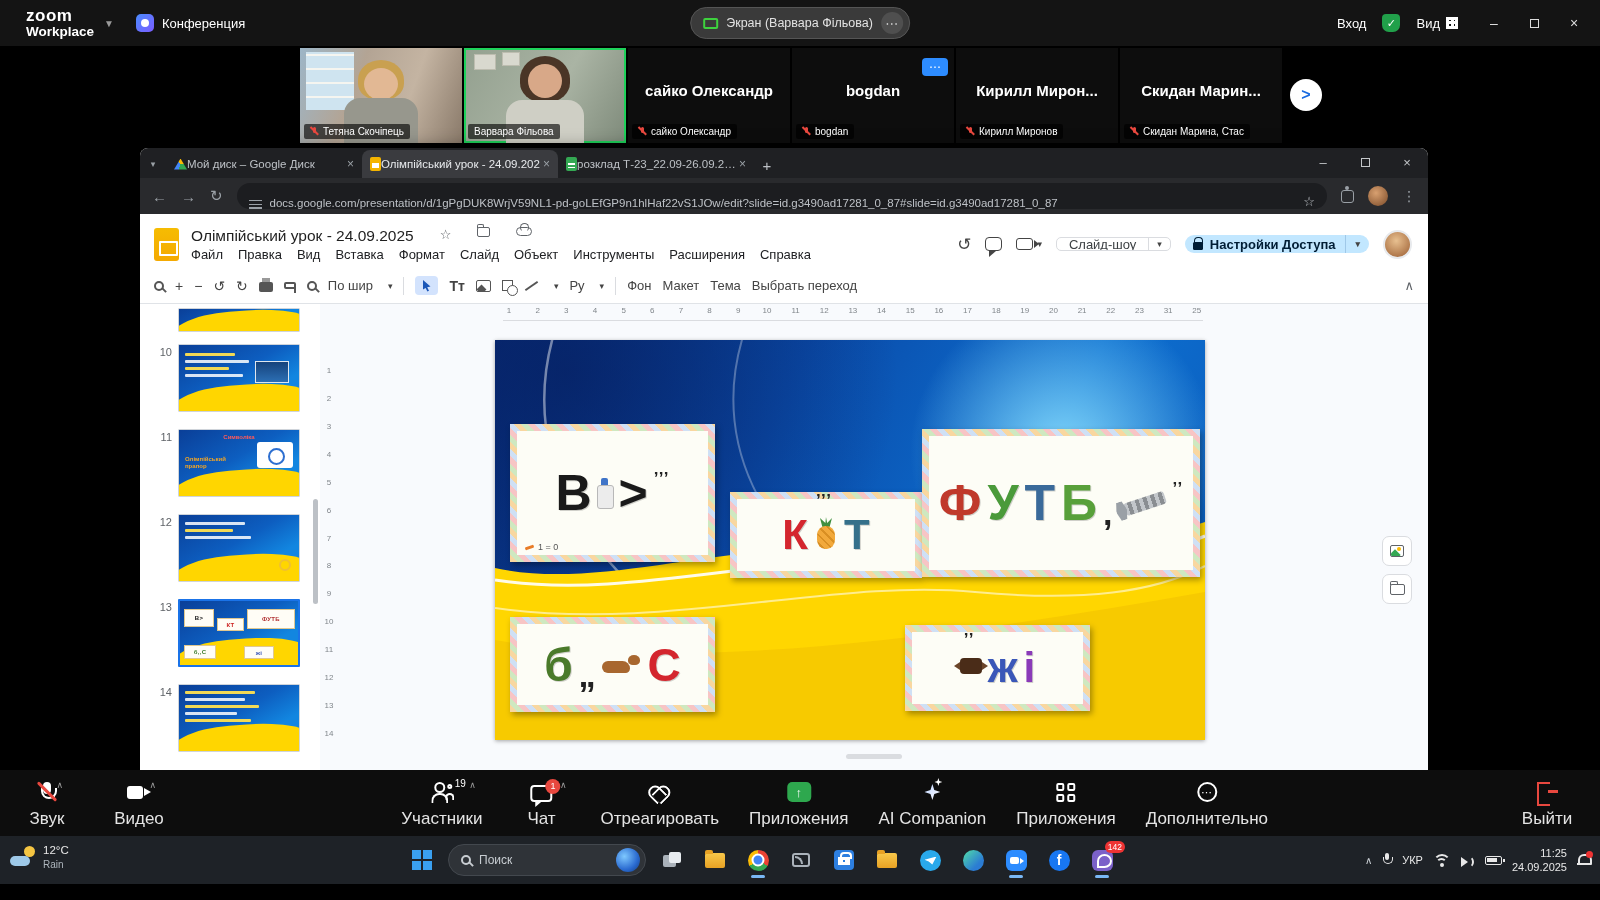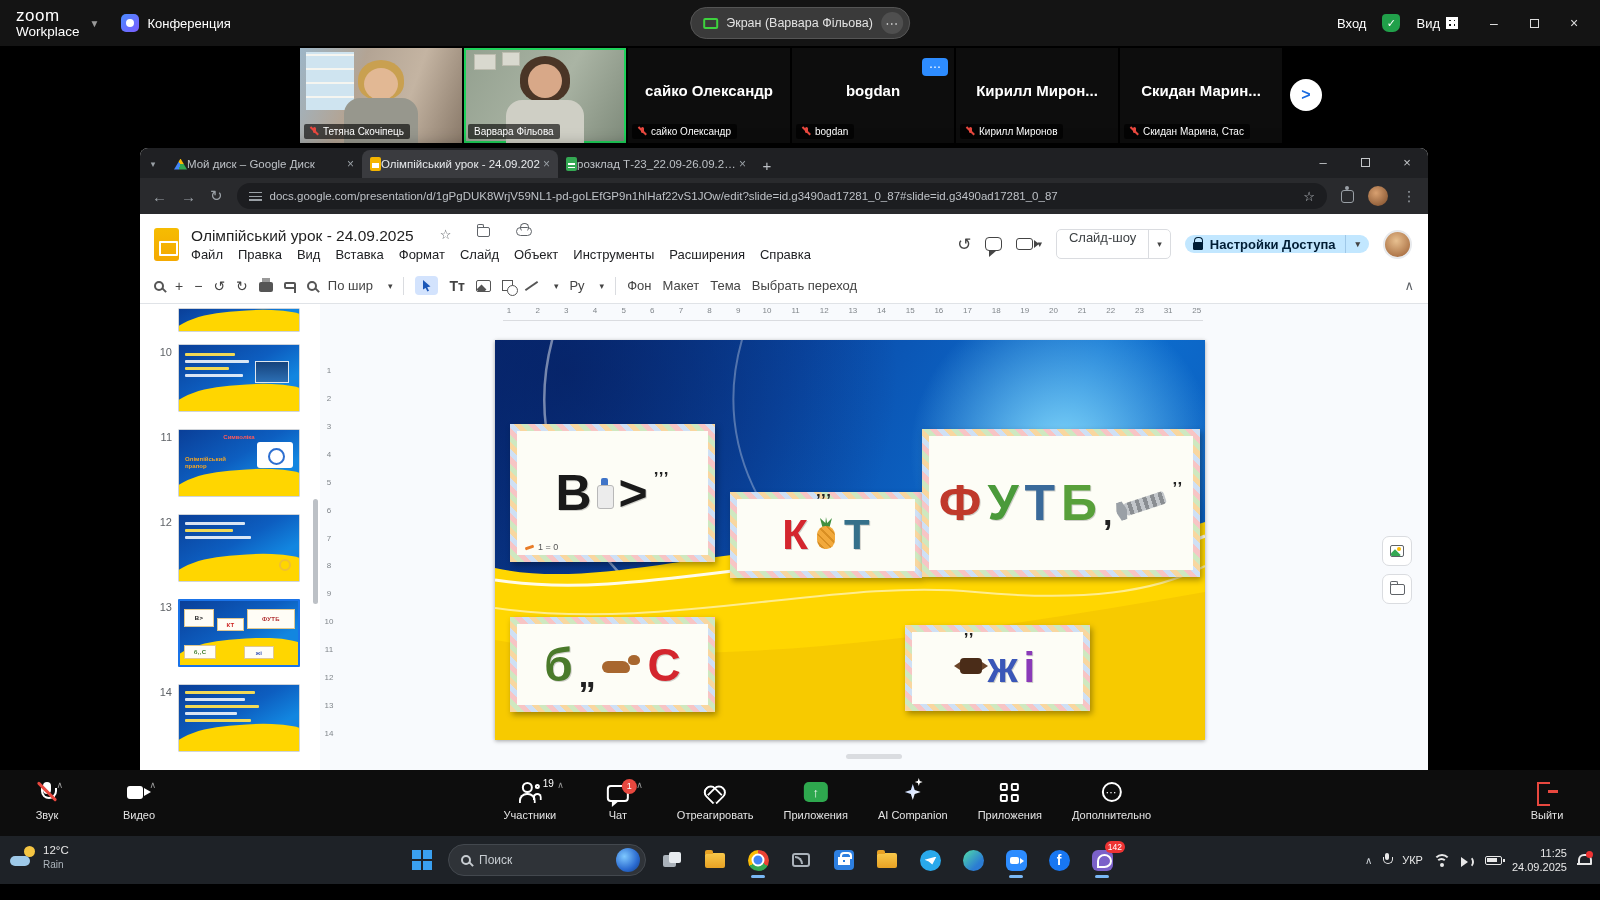--- a/index.html
+++ b/index.html
@@ -1,21 +1,21 @@
 <!DOCTYPE html>
 <html><head>
 <meta charset="utf-8">
 <style>
   *{margin:0;padding:0;box-sizing:border-box}
   html,body{width:1600px;height:900px;background:#000;font-family:"Liberation Sans",sans-serif;-webkit-font-smoothing:antialiased}
   .screen{position:relative;width:1600px;height:900px;background:#000;overflow:hidden}
 
   
   .ztop{position:absolute;left:0;top:0;width:100%;height:46px;background:#141414;display:flex;align-items:center;color:#fff}
-  .zlogo{margin-left:16px;line-height:1.02;font-weight:normal}
+  .zlogo{margin-left:26px;line-height:1.02;font-weight:bold}
   .zlogo .l1{font-size:17px;letter-spacing:.5px}
   .zlogo .l2{font-size:13.5px}
   .zchev{color:#9a9a9a;font-size:10px;margin:0 22px 0 10px}
   .zmeet{display:flex;align-items:center;gap:8px;font-size:13px}
   .zmeet-ic{width:18px;height:18px;border-radius:5px;background:linear-gradient(135deg,#4a8cff,#7b5cff);position:relative}
   .zmeet-ic::after{content:'';position:absolute;left:5px;top:5px;width:8px;height:8px;background:#fff;border-radius:50%}
   .zshare-pill{position:absolute;left:50%;top:7px;transform:translateX(-50%);height:32px;background:#3a3a3a;border:1px solid #555;border-radius:16px;display:flex;align-items:center;gap:8px;padding:0 6px 0 12px;font-size:12.5px;color:#e2e2e2}
   .zshare-mon{width:15px;height:11px;border:2px solid #3ed13e;border-radius:2px}
   .zshare-dots{width:22px;height:22px;border-radius:50%;background:#4f4f4f;display:flex;align-items:center;justify-content:center;color:#ddd;font-size:13px}
   .zright{margin-left:auto;display:flex;align-items:center;gap:16px;margin-right:6px}
@@ -66,21 +66,21 @@
   .fav-slides{width:11px;height:14px;background:#f4b400;border-radius:2px;position:relative;flex:0 0 auto}
   .fav-slides::after{content:'';position:absolute;left:2px;top:6px;width:7px;height:5px;background:#fff}
   .fav-sheets{width:11px;height:14px;background:#34a853;border-radius:2px;position:relative;flex:0 0 auto}
   .fav-sheets::after{content:'';position:absolute;left:2px;top:4px;width:7px;height:7px;background:repeating-linear-gradient(0deg,#fff 0 1.5px,transparent 1.5px 3.5px)}
   .newtab{width:26px;height:26px;display:flex;align-items:center;justify-content:center;font-size:15px;color:#bdc1c6}
   .bwinctl{margin-left:auto;display:flex;align-self:flex-start}
   .bwinctl .wc{width:42px;height:28px;display:flex;align-items:center;justify-content:center;color:#c4c7ca;font-size:13px}
   .bwinctl .maxbox{width:9px;height:9px;border:1.5px solid #c4c7ca}
   .abar{height:36px;background:#292a2d;display:flex;align-items:center;gap:14px;padding:0 12px;color:#9aa0a6}
   .abar .nav{font-size:15px}
-  .omni{flex:1;height:26px;background:#1c1d20;border-radius:13px;display:flex;align-items:center;gap:8px;padding:0 12px;font-size:11.5px;color:#bdc1c6;overflow:hidden}
+  .omni{flex:1;height:26px;background:#1c1d20;border-radius:13px;display:flex;align-items:flex-end;gap:8px;padding:0 12px;font-size:11.5px;color:#bdc1c6;overflow:hidden}
   .tune{width:13px;height:9px;background:repeating-linear-gradient(0deg,#9aa0a6 0 1.6px,transparent 1.6px 3.8px);flex:0 0 auto}
   .omni .urltxt{flex:1;white-space:nowrap;overflow:hidden}
   .omni .star{font-size:13px}
   .ext-puzzle{width:13px;height:13px;border:1.8px solid #9aa0a6;border-radius:3px;position:relative}
   .ext-puzzle::after{content:'';position:absolute;left:3px;top:-5px;width:4px;height:4px;background:#9aa0a6;border-radius:50%}
   .chrome-avatar{width:20px;height:20px;border-radius:50%;background:radial-gradient(circle at 40% 35%,#d8a070,#7a4a28)}
   .abar .kebab{font-size:14px}
 
   
   .slapp{position:relative;height:558px;background:#fff;color:#202124}
@@ -98,21 +98,21 @@
   .menurow{display:flex;gap:15px;font-size:13px;color:#202124}
   .menurow span{cursor:default}
   .slhr{margin-left:auto;display:flex;align-items:center;gap:14px;padding-right:6px}
   .hico{color:#444;font-size:17px}
   .ic-comment{width:17px;height:14px;border:1.8px solid #444;border-radius:4px;position:relative}
   .ic-comment::after{content:'';position:absolute;left:3px;bottom:-7px;border-top:6px solid #444;border-right:7px solid transparent}
   .ic-meet{display:flex;align-items:center;gap:4px}
   .ic-meet .cam{width:17px;height:12px;border:1.8px solid #444;border-radius:3px;position:relative}
   .ic-meet .cam::after{content:'';position:absolute;right:-7px;top:1px;border-left:5px solid #444;border-top:4px solid transparent;border-bottom:4px solid transparent}
   .dd{font-size:9px;color:#444}
-  .btn-show{display:flex;border:1px solid #dadce0;border-radius:5px;height:30px;overflow:hidden;font-size:13px;color:#3c4043}
+  .btn-show{display:flex;align-items:center;border:1px solid #dadce0;border-radius:5px;height:14px;overflow:hidden;font-size:13px;color:#3c4043}
   .btn-show .lbl{padding:0 12px}
   .btn-show .seg{border-left:1px solid #dadce0;padding:0 8px;height:100%;display:flex;align-items:center}
   .btn-access{display:flex;align-items:center;background:#c2e7ff;border-radius:16px;height:18px;overflow:hidden;color:#001d35;font-size:13px;font-weight:bold}
   .btn-access .lbl{padding:0 10px 0 8px;display:flex;align-items:center;gap:7px}
   .btn-access .seg{border-left:1px solid #9fc8e8;padding:0 9px;height:100%;display:flex;align-items:center}
   .ic-lock{width:10px;height:8px;background:#001d35;border-radius:1.5px;position:relative;margin-top:4px}
   .ic-lock::before{content:'';position:absolute;top:-5px;left:1.5px;width:7px;height:6px;border:1.8px solid #001d35;border-bottom:none;border-radius:4px 4px 0 0}
   .sl-avatar{width:29px;height:29px;border-radius:50%;background:radial-gradient(circle at 45% 35%,#e8c090,#9a5c30);border:2px solid #e8eaed}
 
   .sltb{display:flex;align-items:center;gap:11px;height:36px;padding:0 14px;border-bottom:1px solid #e0e3e7;color:#444;font-size:13px}
@@ -188,21 +188,21 @@
   .side-btn{position:absolute;right:16px;width:30px;height:30px;background:#fff;border:1px solid #dadce0;border-radius:7px;display:flex;align-items:center;justify-content:center}
   .ic-photos{width:14px;height:12px;border:1.6px solid #5f6368;border-radius:2px;position:relative;overflow:hidden}
   .ic-photos::after{content:'';position:absolute;left:0px;bottom:-3px;width:8px;height:8px;background:#34a853;transform:rotate(45deg)}
   .ic-photos::before{content:'';position:absolute;right:2px;top:1px;width:4px;height:4px;background:#fbbc04;border-radius:50%}
   .ic-folder-o{width:15px;height:11px;border:1.7px solid #5f6368;border-radius:2px;position:relative}
   .ic-folder-o::before{content:'';position:absolute;left:-1px;top:-4px;width:6px;height:3px;border:1.7px solid #5f6368;border-bottom:none;border-radius:2px 2px 0 0}
 
   
   .ztb{position:absolute;left:0;top:770px;width:100%;height:66px;background:#0d0d0d;color:#e0e0e0}
   .ztb-item{display:flex;flex-direction:column;align-items:center;gap:5px;position:relative;min-width:58px}
-  .ztb-label{font-size:11px;color:#e4e4e4;white-space:nowrap}
+  .ztb-label{font-size:17px;color:#e4e4e4;white-space:nowrap}
   .ztb-left{position:absolute;left:18px;top:10px;display:flex;gap:34px}
   .ztb-center{position:absolute;left:50%;top:10px;transform:translateX(-46%);display:flex;gap:30px}
   .ztb-right{position:absolute;right:24px;top:10px}
   .chv{position:absolute;right:-4px;top:0;color:#9a9a9a;font-size:9px}
   .icbox{position:relative;height:24px;display:flex;align-items:center;justify-content:center}
   .ic-mic{position:relative;width:24px;height:24px}
   .ic-mic::before{content:'';position:absolute;left:8px;top:2px;width:8px;height:12px;background:#fff;border-radius:4px}
   .ic-mic::after{content:'';position:absolute;left:6px;top:8px;width:12px;height:9px;border:2px solid #fff;border-top:none;border-radius:0 0 8px 8px}
   .mic-slash{position:absolute;left:-1px;top:10px;width:26px;height:3px;background:#e8483f;transform:rotate(45deg);border-radius:2px;z-index:2}
   .ic-cam2{position:relative;width:26px;height:24px}

